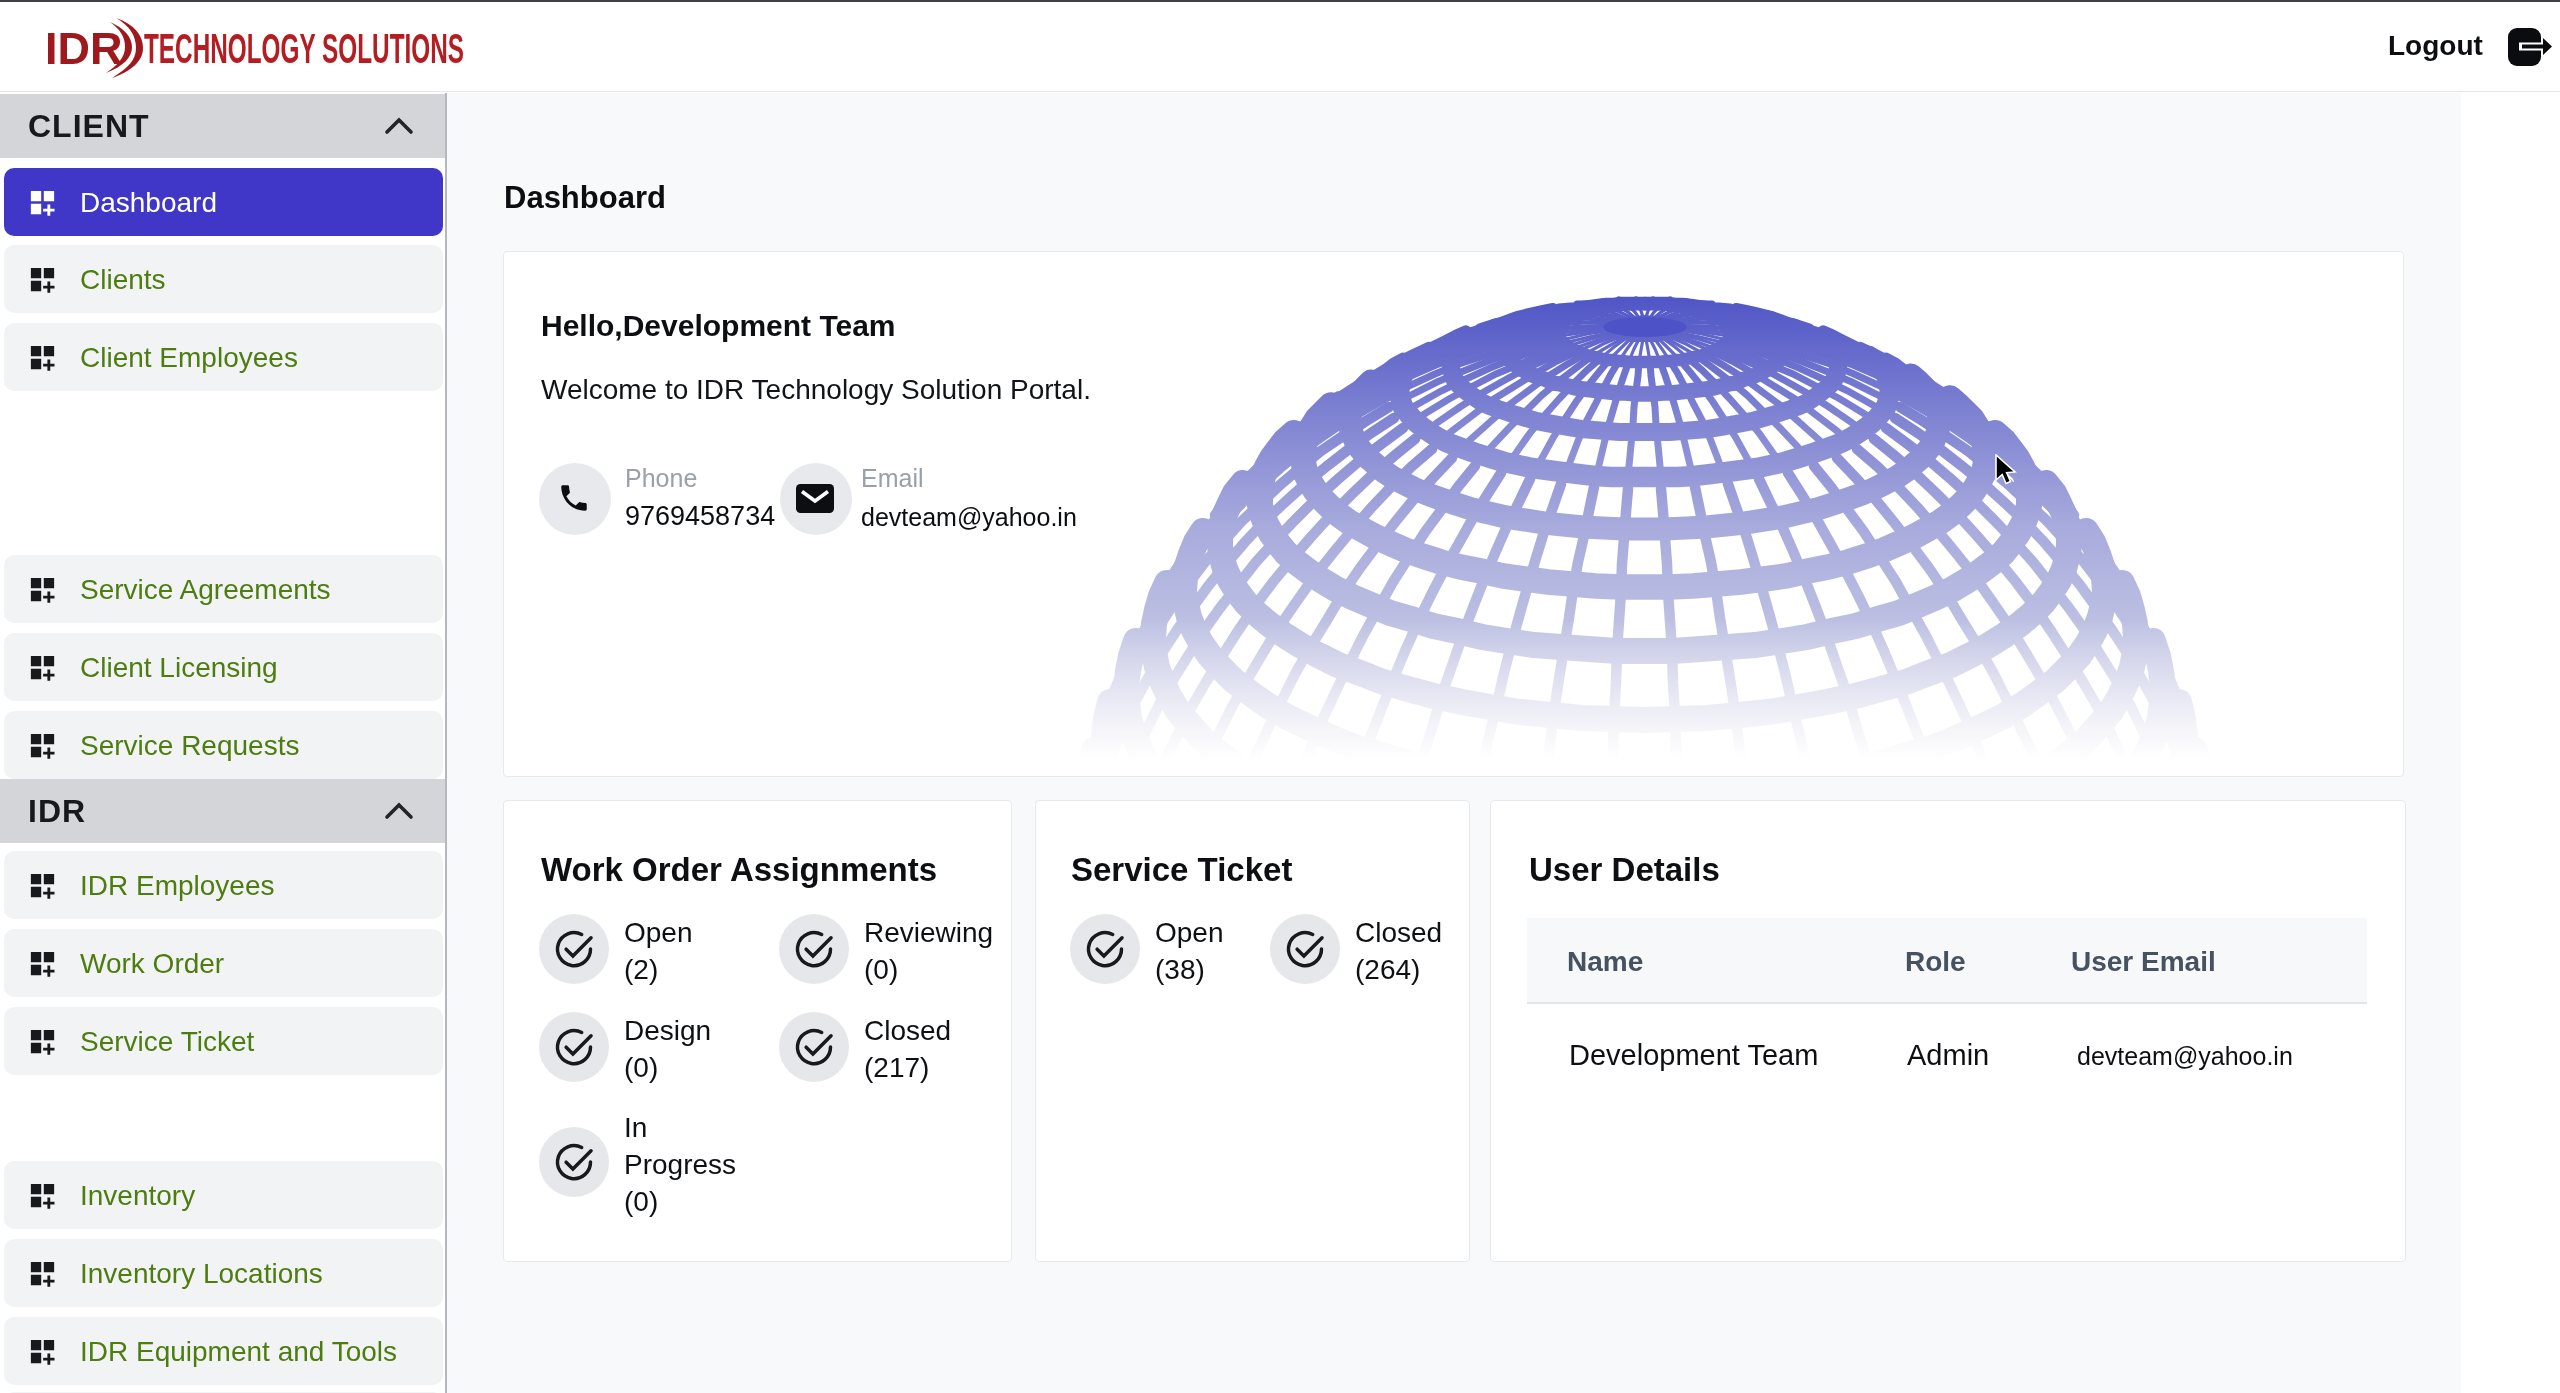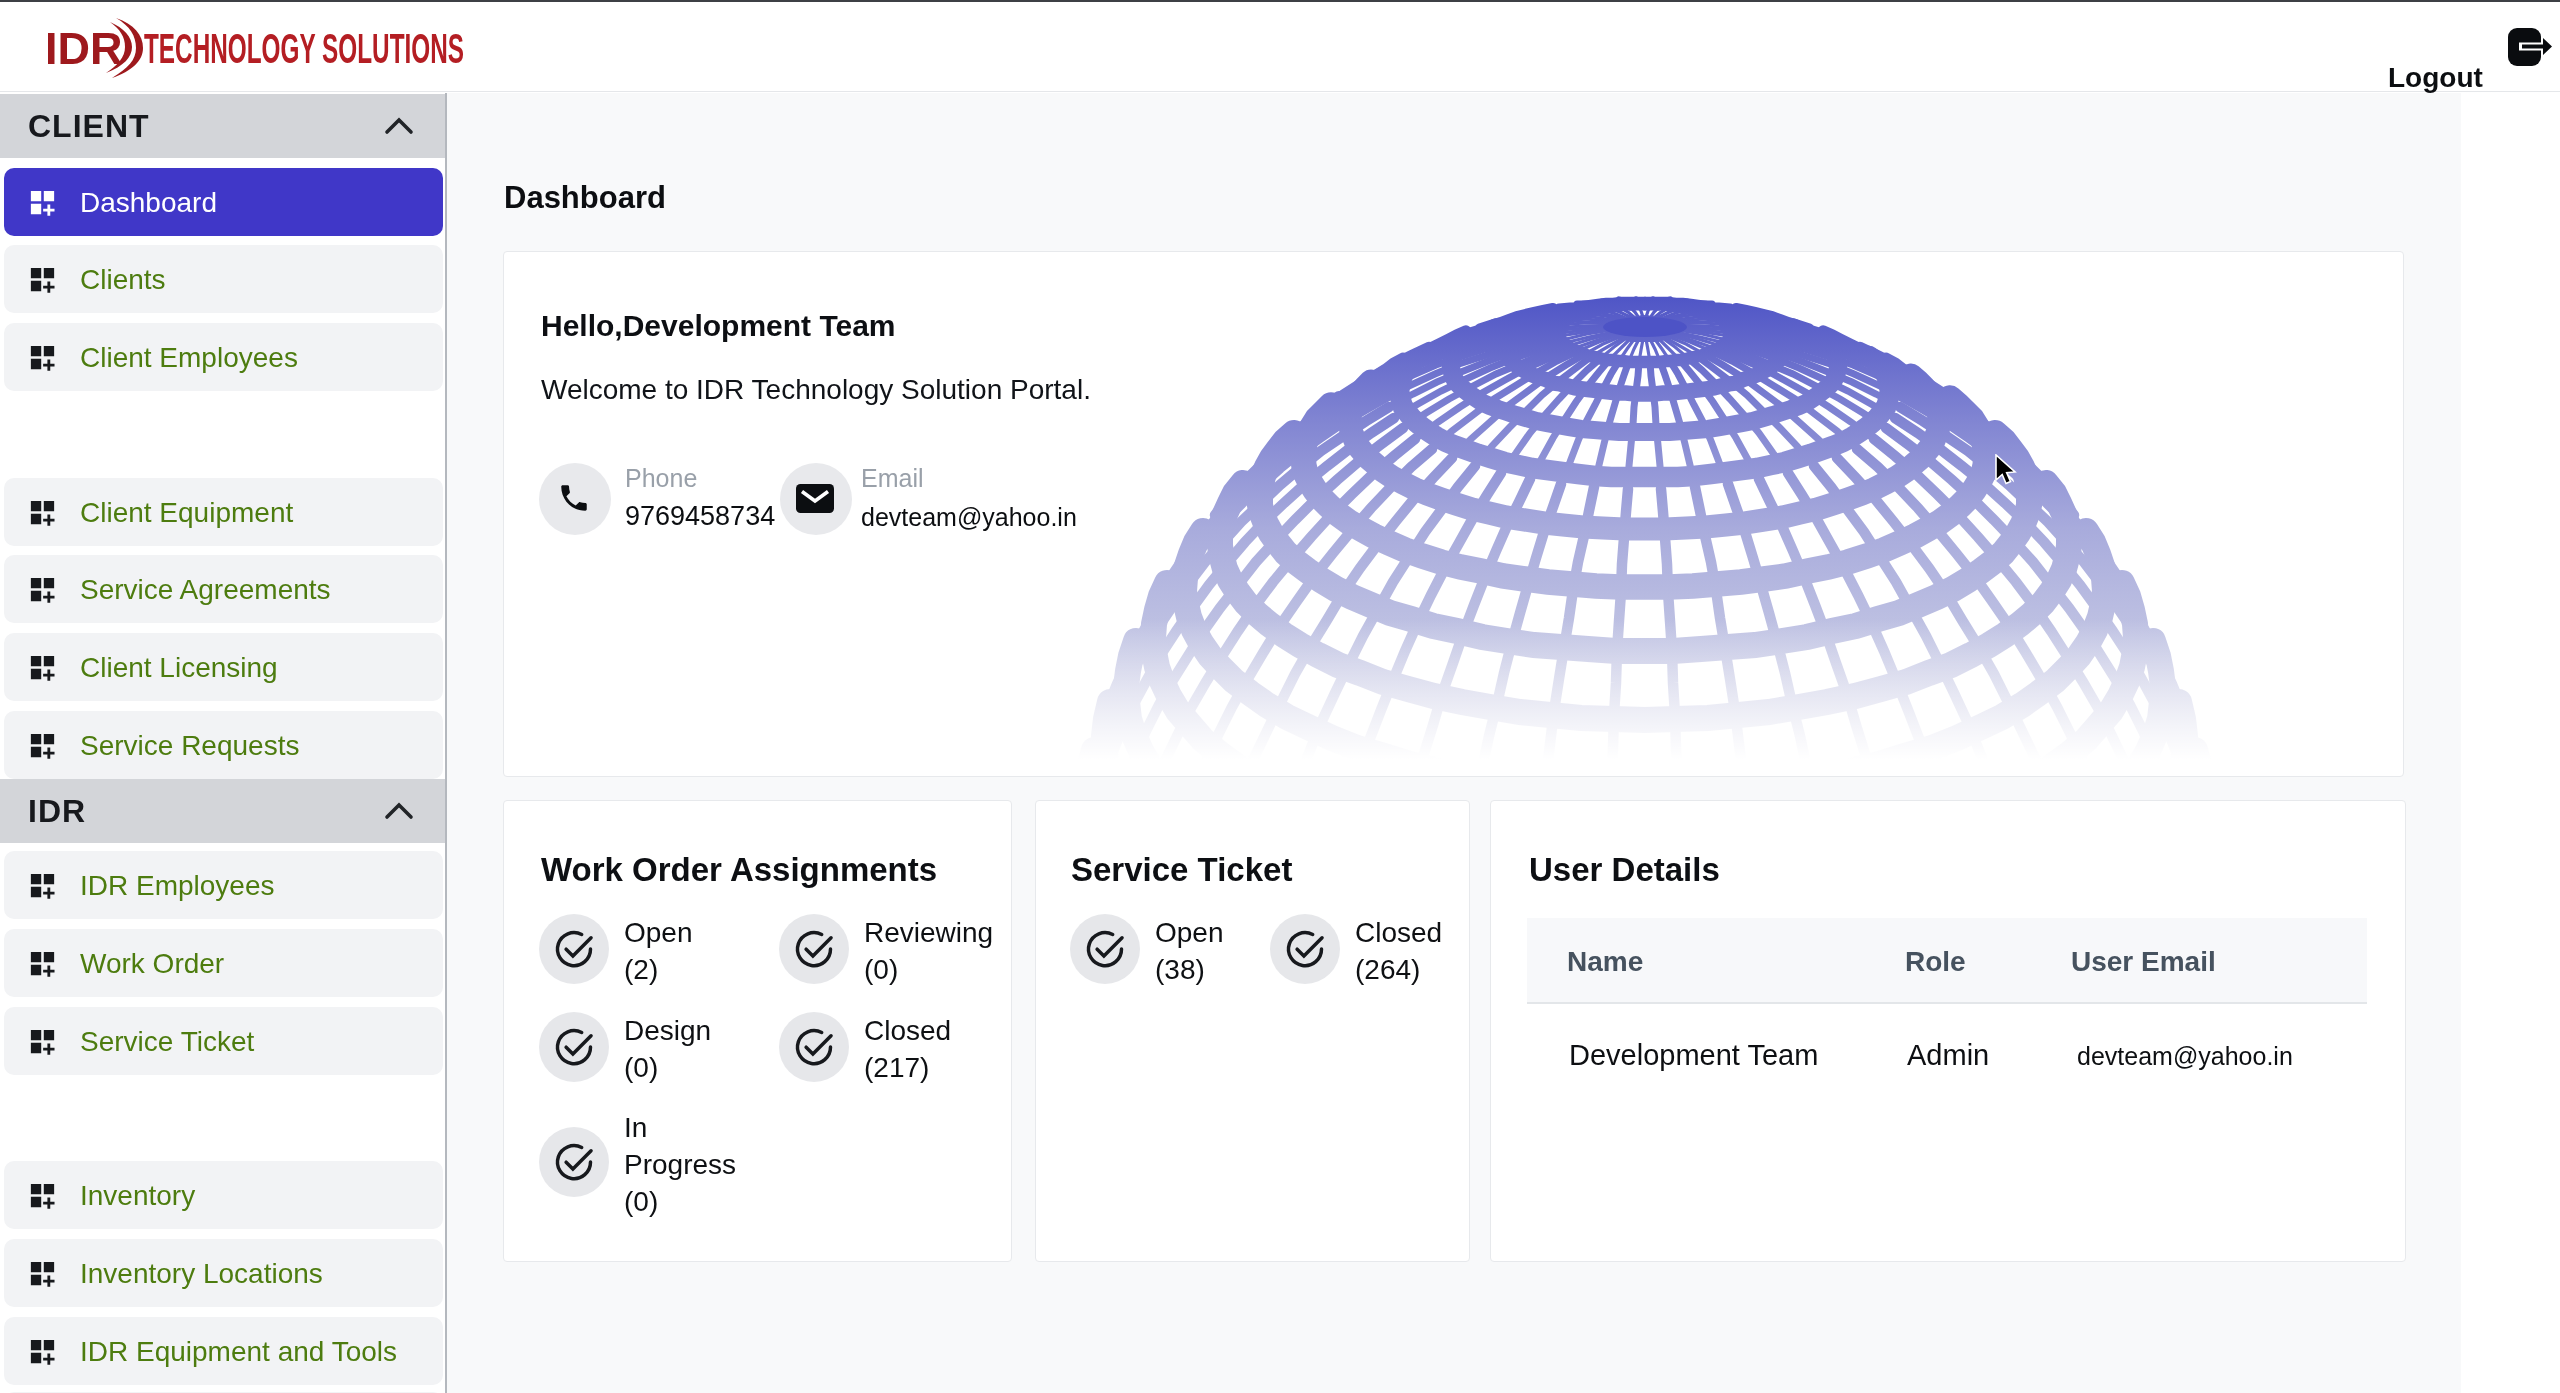--- a/index.html
+++ b/index.html
@@ -10,21 +10,21 @@
 #maingray { position:absolute; left:447px; top:93px; width:2014px; height:1300px; background:#f8f9fa; }
 #sidebar { position:absolute; left:0; top:93px; width:447px; height:1300px; background:#fff; border-right:2px solid #b4b8be; }
 .sect { position:absolute; left:0; width:445px; height:64px; background:#d3d5d9; color:#17191d;padding-left:45px; }
 .sect span { position:absolute; left:28px; top:14px; font-size:32px; font-weight:bold; letter-spacing:1px; }
 .sect svg { position:absolute; left:384px; top:22px; }
 .item { position:absolute; left:4px; width:439px; height:68px; background:#f2f3f5; border-radius:10px; color:#4d7c0f; }
 .item .txt { position:absolute; left:76px; top:19px; font-size:28px; }
 .item svg { position:absolute; left:23px; top:19px; }
 .item.sel { background:#4037c8; color:#fff; }
 #logo { position:absolute; left:44px; top:14px; }
-#logout { position:absolute; left:2388px; top:28px; font-size:28px; font-weight:bold; color:#0c0e11;margin-top:32px; }
+#logout { position:absolute; left:2388px; top:28px; font-size:28px; font-weight:bold; color:#0c0e11; }
 #lgicon { position:absolute; left:2507px; top:23px; }
 h1.pg { position:absolute; left:504px; top:180px; font-size:31px; font-weight:bold; color:#0c0e11; }
 .card { position:absolute; background:#fff; border:1px solid #e7e9ec; border-radius:4px; }
 #hello { left:503px; top:251px; width:1901px; height:526px; overflow:hidden; }
 #hello h2 { position:absolute; left:37px; top:57px; font-size:30px; font-weight:bold; color:#0d0f13; }
 #hello .wel { position:absolute; left:37px; top:122px; font-size:28px; color:#101318; }
 .cic { position:absolute; width:72px; height:72px; border-radius:50%; background:#e8e9ec; }
 .clbl { position:absolute; font-size:25px; color:#99a0a9; }
 .cval { position:absolute; font-size:27px; color:#0c0e11; }
 .cval2 { font-size:25px !important; }
@@ -76,26 +76,20 @@
       <svg width="31" height="31" viewBox="0 0 24 24" fill="#17191d">
         <path d="M3 3h8v8H3zM13 3h8v8h-8zM3 13h8v8H3zM18 13.5h-2.2v3.3h-3.3v2.2h3.3v3.3H18v-3.3h3.3v-2.2H18z"></path>
       </svg>
       <div class="txt">Clients</div>
     </div>
 <div class="item" style="top:230px">
       <svg width="31" height="31" viewBox="0 0 24 24" fill="#17191d">
         <path d="M3 3h8v8H3zM13 3h8v8h-8zM3 13h8v8H3zM18 13.5h-2.2v3.3h-3.3v2.2h3.3v3.3H18v-3.3h3.3v-2.2H18z"></path>
       </svg>
       <div class="txt">Client Employees</div>
-    </div>
-<div class="item" style="top:385px">
-      <svg width="31" height="31" viewBox="0 0 24 24" fill="#17191d">
-        <path d="M3 3h8v8H3zM13 3h8v8h-8zM3 13h8v8H3zM18 13.5h-2.2v3.3h-3.3v2.2h3.3v3.3H18v-3.3h3.3v-2.2H18z"></path>
-      </svg>
-      <div class="txt">Client Equipment</div>
     </div>
 <div class="item" style="top:462px">
       <svg width="31" height="31" viewBox="0 0 24 24" fill="#17191d">
         <path d="M3 3h8v8H3zM13 3h8v8h-8zM3 13h8v8H3zM18 13.5h-2.2v3.3h-3.3v2.2h3.3v3.3H18v-3.3h3.3v-2.2H18z"></path>
       </svg>
       <div class="txt">Service Agreements</div>
     </div>
 <div class="item" style="top:540px">
       <svg width="31" height="31" viewBox="0 0 24 24" fill="#17191d">
         <path d="M3 3h8v8H3zM13 3h8v8h-8zM3 13h8v8H3zM18 13.5h-2.2v3.3h-3.3v2.2h3.3v3.3H18v-3.3h3.3v-2.2H18z"></path>

